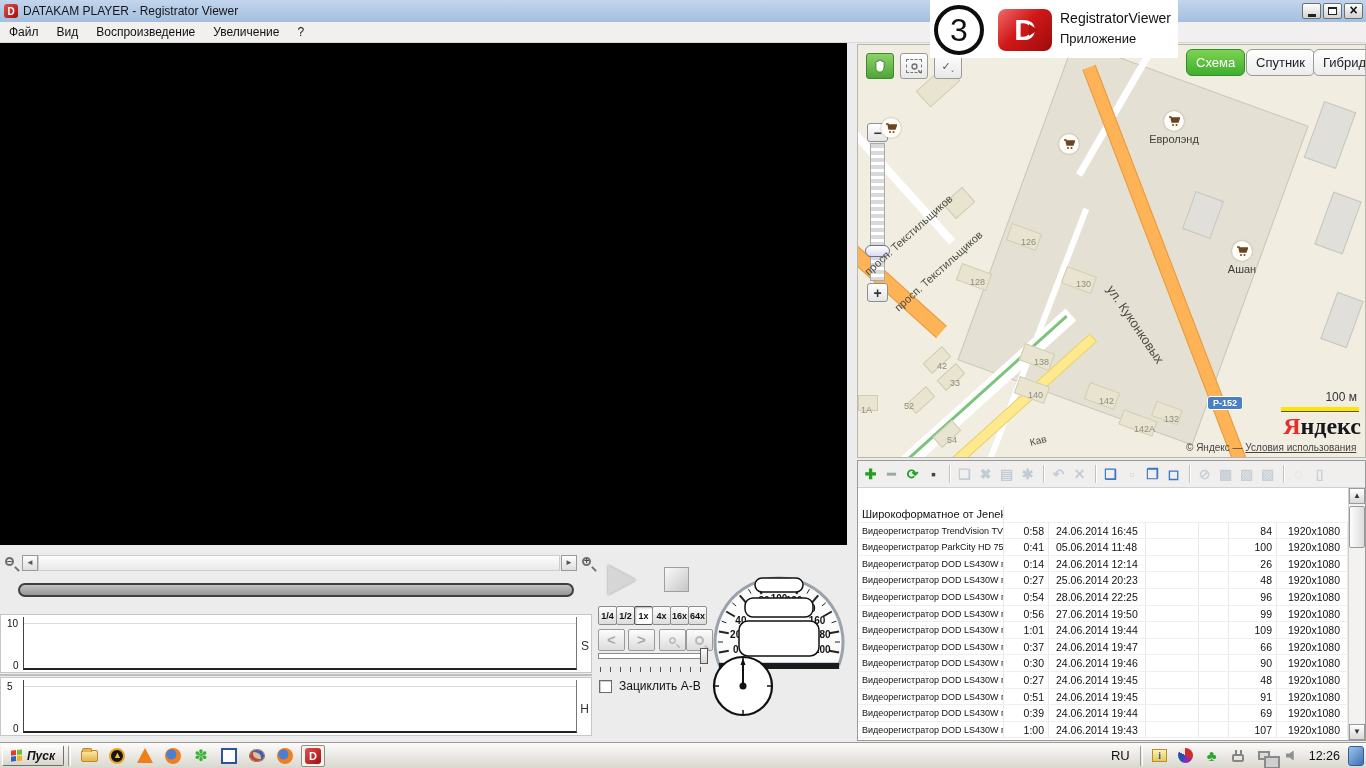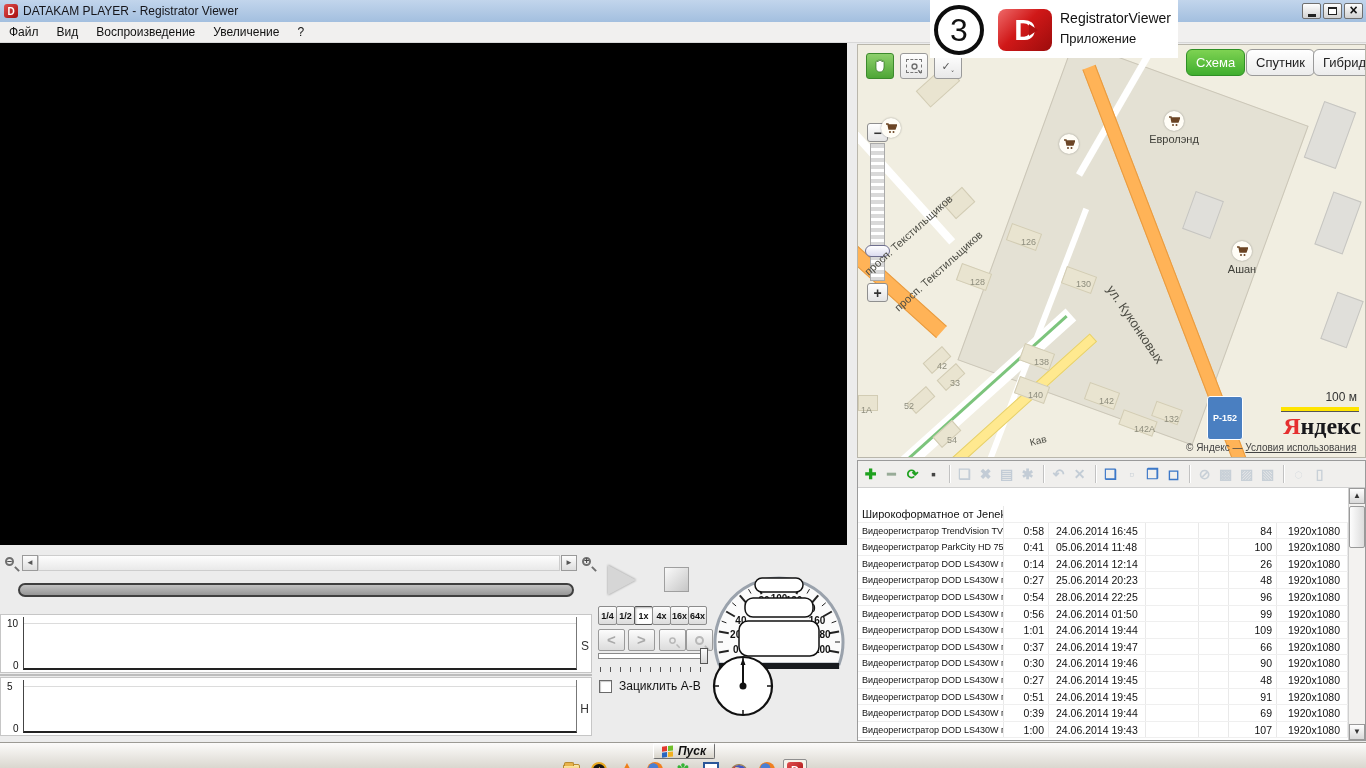--- a/index.html
+++ b/index.html
@@ -40,21 +40,21 @@
   .road-orange{position:absolute;background:#ffb357;border-left:1px solid #e79b41;border-right:1px solid #e79b41;}
   .road-yellow{position:absolute;background:#ffe98f;border:1px solid #e5d06d;}
   .road-white{position:absolute;background:#fff;}
   .road-green-line{position:absolute;background:#7cc47c;}
   .map-label{position:absolute;font-size:11px;color:#4c4c44;white-space:nowrap;}
   .house-no{position:absolute;font-size:9px;color:#8e8d7d;}
   .cart{position:absolute;width:20px;height:20px;border-radius:50%;background:#fffdf6;
         box-shadow:0 0 2px rgba(0,0,0,.35);display:flex;align-items:center;justify-content:center;}
   .place-name{position:absolute;font-size:11px;color:#3e3e38;transform:translateX(-50%);white-space:nowrap;}
   #road-badge{position:absolute;left:349px;top:351px;background:#4a7fc1;color:#fff;font-size:9px;
-              font-weight:bold;padding:16px 5px;border-radius:3px;border:1px solid #fff;}
+              font-weight:bold;padding:1px 5px;border-radius:3px;border:1px solid #fff;}
   #scale-label{position:absolute;right:8px;top:345px;font-size:12px;color:#333;}
   #scale-bar{position:absolute;right:6px;top:362px;width:78px;height:5px;background:#ffe400;border-bottom:1px solid #555;}
   #brand{position:absolute;right:4px;top:368px;font-size:24px;font-weight:bold;font-family:"Liberation Serif",serif;}
   #brand .ya{color:#e52f2f;} #brand .rest{color:#18181c;}
   #map-copy{position:absolute;left:328px;top:397px;font-size:10px;color:#444;}
   #map-copy a{color:#444;}
   
   .maptool{position:absolute;width:28px;height:26px;border-radius:3px;border:1px solid #9a9a9a;
            background:linear-gradient(#ffffff,#e8e8e8);display:flex;align-items:center;justify-content:center;}
   #tool-hand{left:8px;top:8px;background:linear-gradient(#8ed06c,#4ea636);border-color:#3c8a2c;}
@@ -160,21 +160,21 @@
   #seek-ticks{position:absolute;left:600px;top:667px;width:110px;height:5px;
               background:repeating-linear-gradient(90deg,#555 0 1px,transparent 1px 10px);}
   #loopbox{position:absolute;left:599px;top:680px;width:13px;height:13px;background:#fff;border:1px solid #6a6a6a;
            box-shadow:inset 1px 1px 1px #c9c9c9;}
   #looplabel{position:absolute;left:619px;top:679px;font-size:12px;}
   #gauge{position:absolute;left:708px;top:552px;}
   #clock{position:absolute;left:711px;top:653px;}
 
   
   #taskbar{position:absolute;left:0;top:742px;width:1366px;height:26px;
-           background:linear-gradient(#fcfbfa,#dad7cf);border-top:1px solid #9c9a94;display:flex;align-items:center;flex-direction:column;}
+           background:linear-gradient(#fcfbfa,#dad7cf);border-top:1px solid #9c9a94;display:flex;align-items:center;}
   #startbtn{margin-left:2px;width:62px;height:21px;background:linear-gradient(#fdfdfd,#d8d4ca);
             border:1px solid;border-color:#fff #6f6f6f #6f6f6f #fff;border-radius:2px;
             display:flex;align-items:center;justify-content:center;font-weight:bold;font-size:12px;font-style:italic;}
   .winflag{width:12px;height:11px;margin-right:4px;display:grid;grid-template-columns:5px 5px;grid-gap:1px;transform:skewY(-6deg);}
   .winflag i{display:block;width:5px;height:4.5px;}
   .wf-r{background:#e23a2e;} .wf-g{background:#6fbf2a;} .wf-b{background:#2a66bf;} .wf-y{background:#f2b01e;}
   .tb-vsep{width:3px;height:20px;border-left:1px solid #9a9a9a;border-right:1px solid #fff;margin:0 4px;}
   .ql-wrap{width:24px;height:22px;display:flex;align-items:center;justify-content:center;margin:0 2px;}
   .ql-wrap.ql-active{background:#f6f3ea;border:1px solid #8f8f8f;border-radius:2px;}
   .ql{display:inline-block;}
@@ -446,21 +446,21 @@
           <span class="td c1">0:54</span>
           <span class="td c2">28.06.2014 22:25</span>
           <span class="td c3"></span>
           <span class="td c4"></span>
           <span class="td c5">96</span>
           <span class="td c6">1920x1080</span>
         </div>
         <div class="trow">
           <span class="td c0">Видеорегистратор DOD LS430W про..</span>
           <span class="td c1">0:56</span>
-          <span class="td c2">24.06.2014 01:50</span>
+          <span class="td c2">27.06.2014 19:50</span>
           <span class="td c3"></span>
           <span class="td c4"></span>
           <span class="td c5">99</span>
           <span class="td c6">1920x1080</span>
         </div>
         <div class="trow">
           <span class="td c0">Видеорегистратор DOD LS430W про..</span>
           <span class="td c1">1:01</span>
           <span class="td c2">24.06.2014 19:44</span>
           <span class="td c3"></span>

